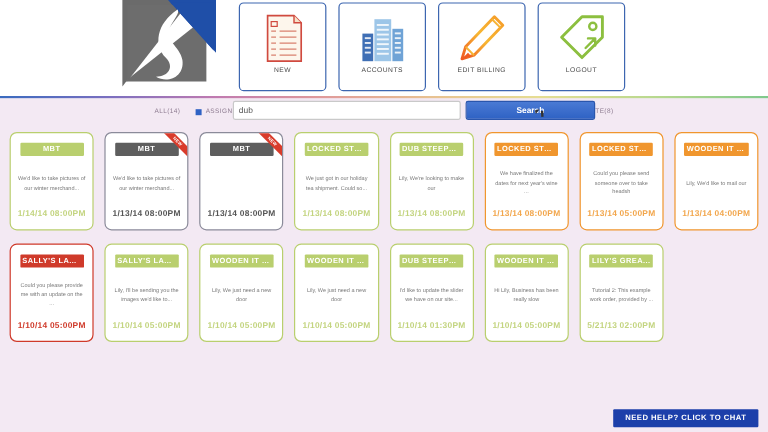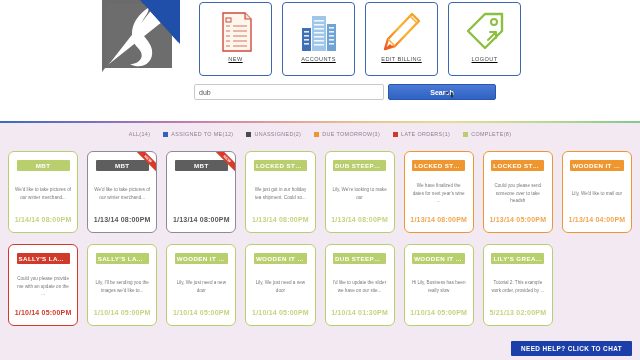--- a/index.html
+++ b/index.html
@@ -9,26 +9,25 @@
     overflow: hidden;
   }
   body {
     background: #f3e9f3;
     position: relative;
   }
 
   
   .header {
     background: #ffffff;
-    height: 121px;
+    height: 80px;
     position: relative;
     display: flex;
     align-items: flex-start;
     padding-left: 82px;
-    text-decoration: underline;
   }
   .logo {
     width: 105px; height: 78px;
     position: relative;
     flex: 0 0 auto;
     margin-top: -2px;
   }
   .logo svg { display: block; }
 
   .toolbar {

